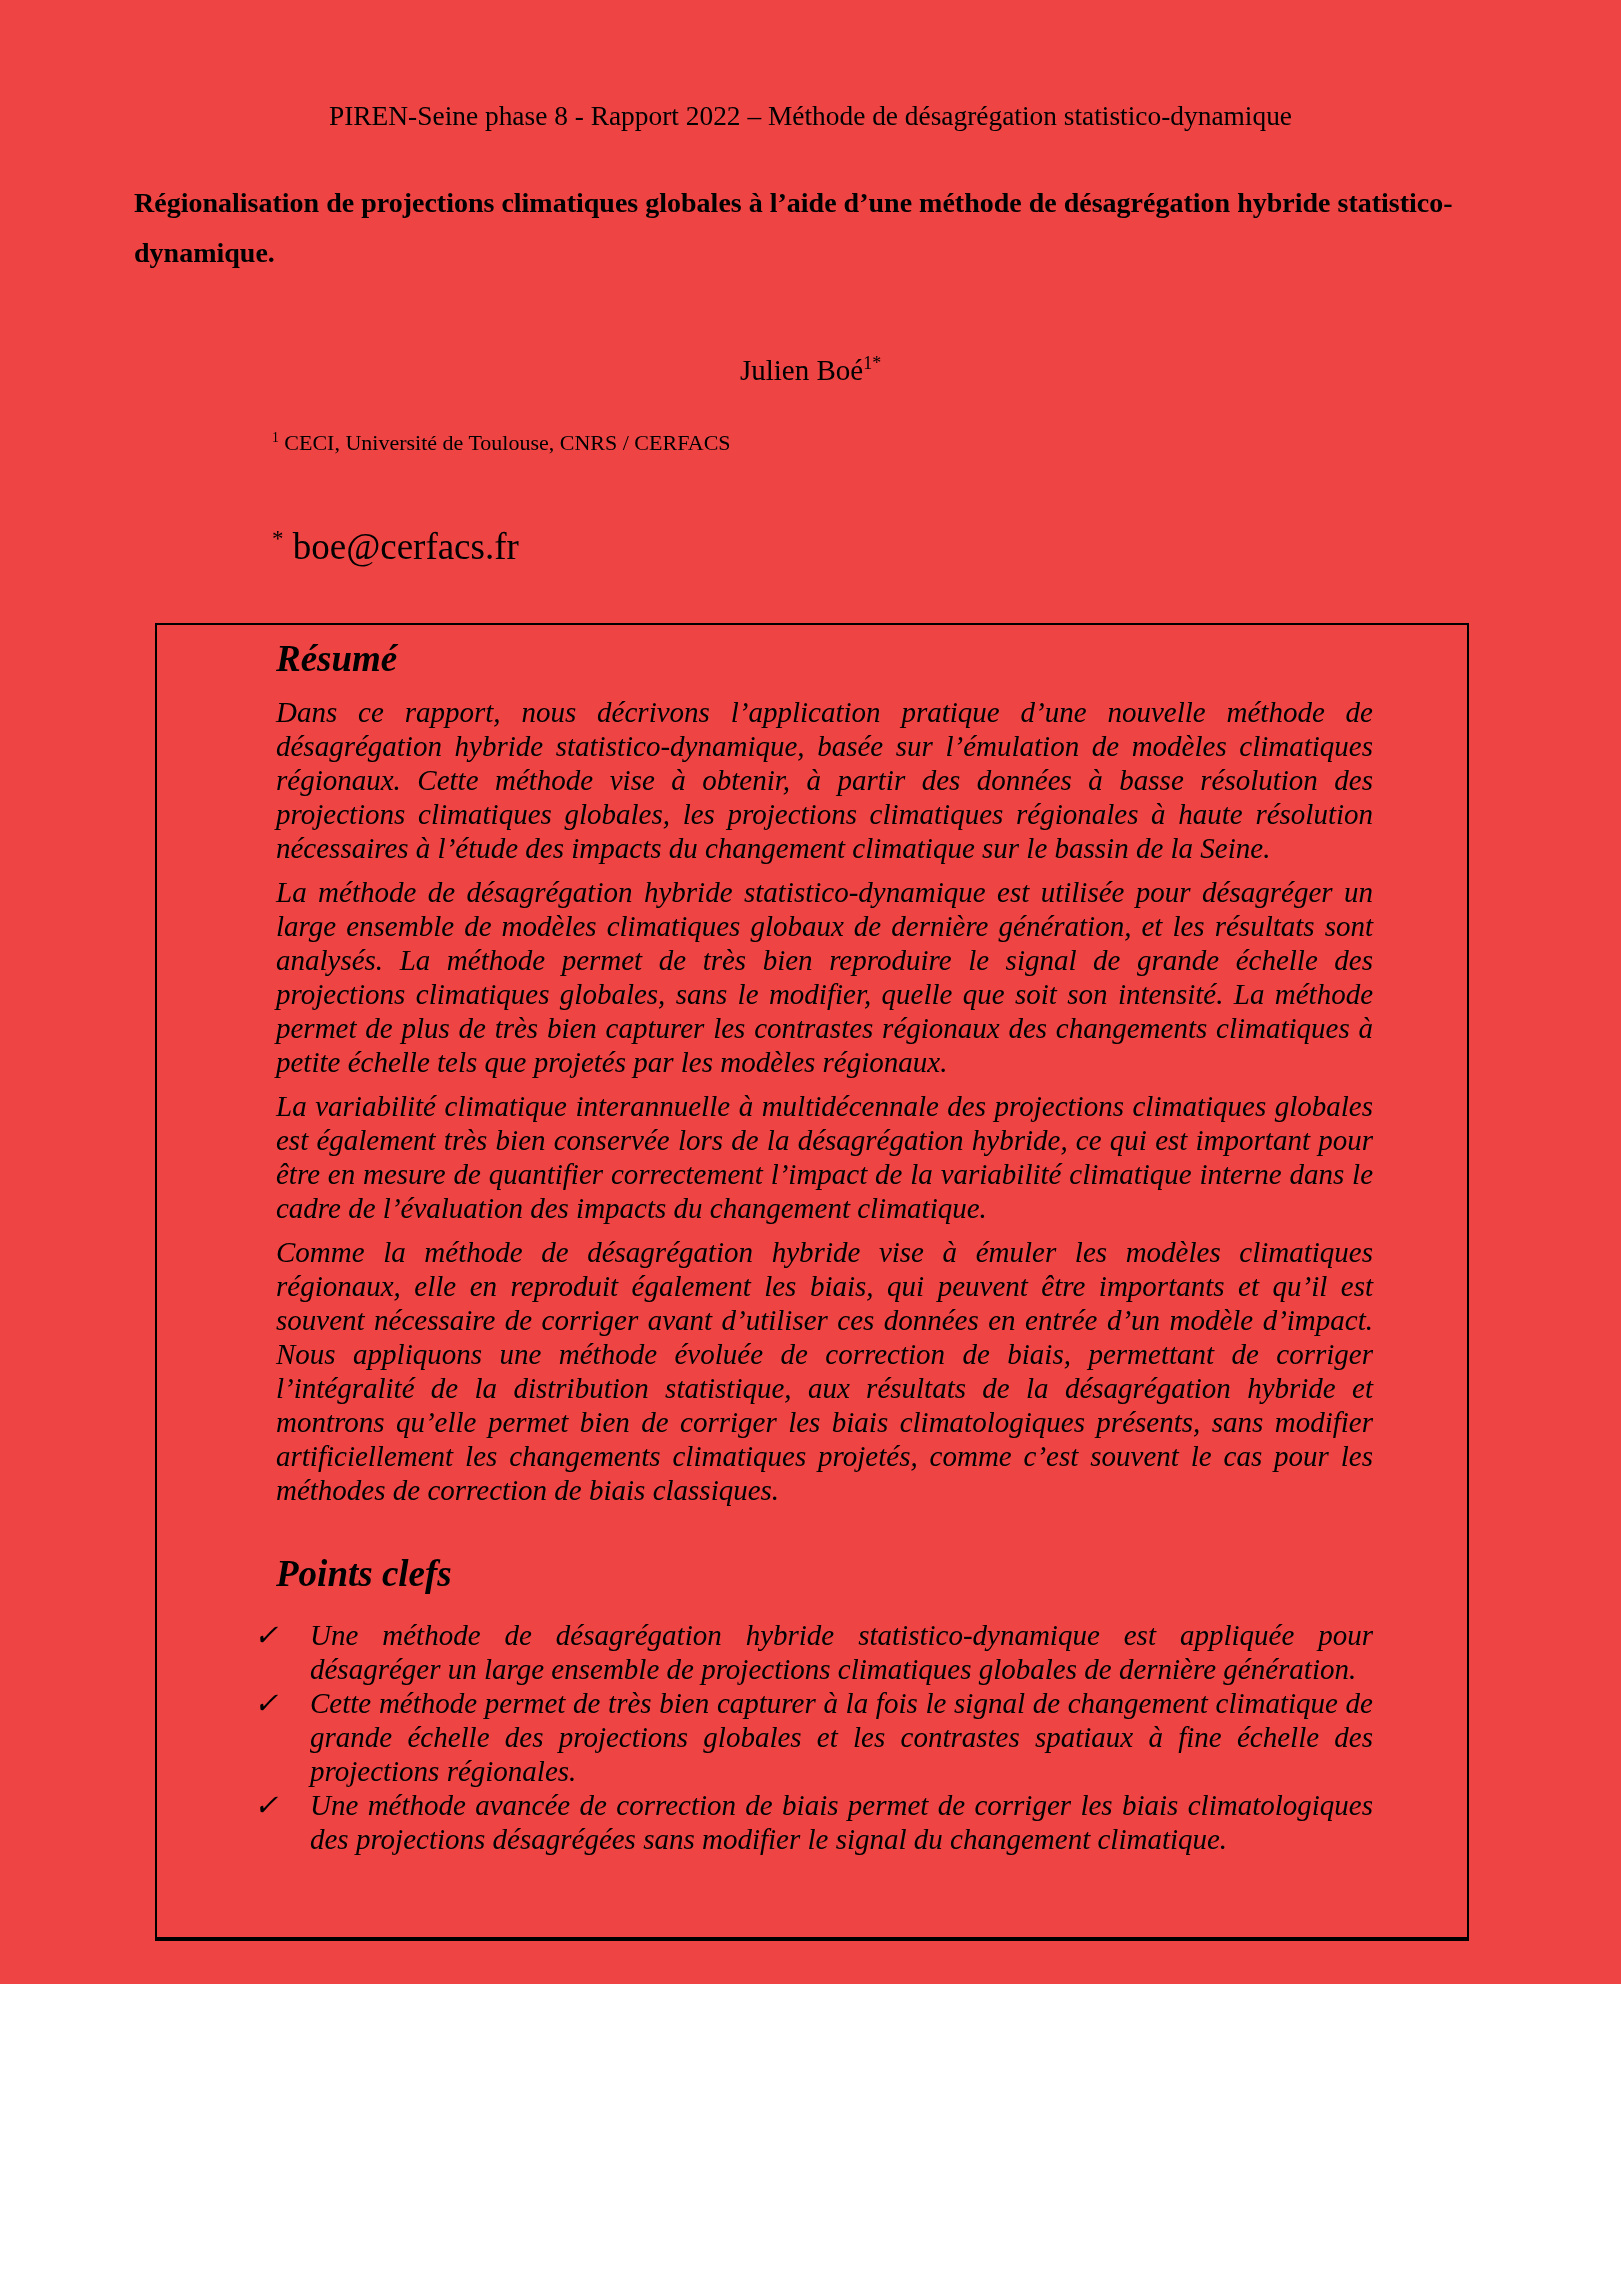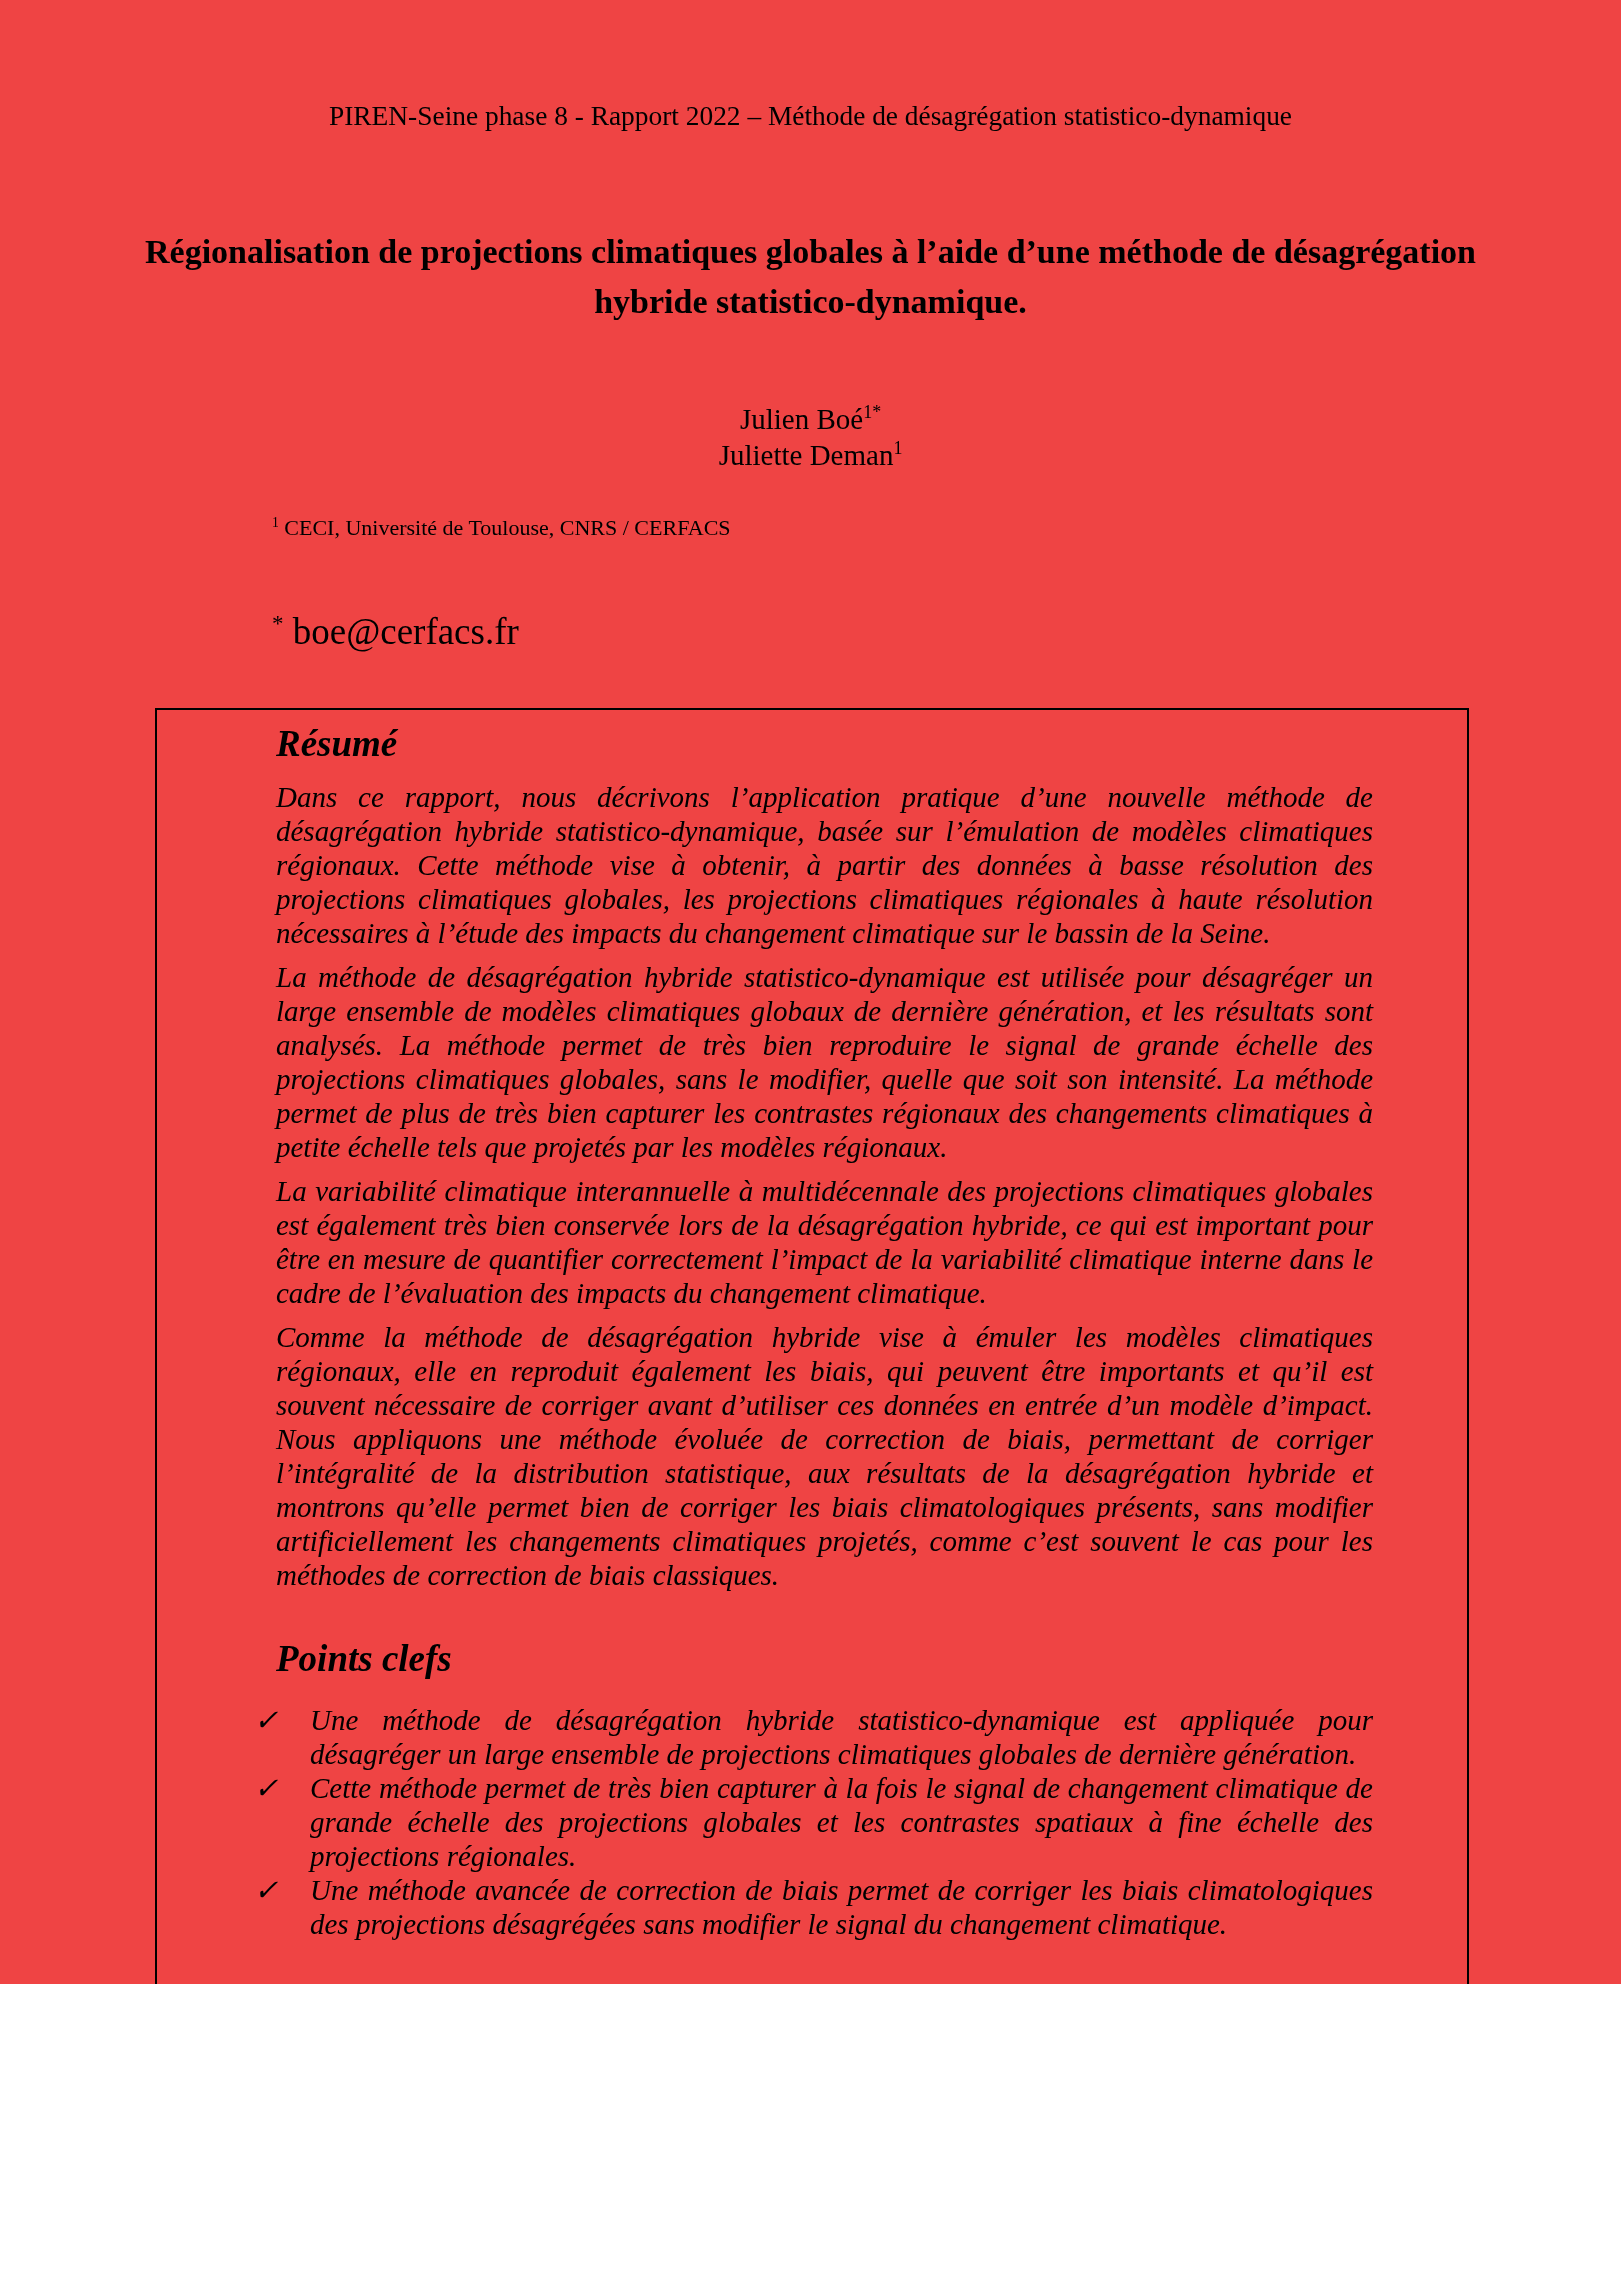--- a/index.html
+++ b/index.html
@@ -13,23 +13,23 @@
     overflow: hidden;
   }
   .running-header {
     padding-top: 100px;
     text-align: center;
     font-size: 27.4px;
     line-height: 32px;
   }
   .paper-title {
     width: 1353px;
-    margin: 95px auto 0 auto;
-    text-align: center;
-    font-size: 34px;
+    margin: 46px auto 0 auto;
+    text-align: left;
+    font-size: 28px;
     line-height: 50px;
     font-weight: bold;
   }
   .authors {
     margin-top: 74px;
     text-align: center;
     font-size: 29px;
     line-height: 36px;
   }
   sup {
@@ -106,21 +106,20 @@
 <body>
 
 <div class="page">
 
   <div class="running-header">PIREN-Seine phase 8 - Rapport 2022 – Méthode de désagrégation statistico-dynamique</div>
 
   <h1 class="paper-title">Régionalisation de projections climatiques globales à l’aide d’une méthode de désagrégation hybride statistico-dynamique.</h1>
 
   <div class="authors">
     <div><span>Julien Boé</span><sup>1*</sup></div>
-    <div><span>Juliette Deman</span><sup>1</sup></div>
   </div>
 
   <div class="affiliation"><sup>1</sup><span> CECI, Université de Toulouse, CNRS / CERFACS</span></div>
 
   <div class="contact"><sup>*</sup><span> boe@cerfacs.fr</span></div>
 
   <div class="abstract-box">
 
     <div class="abstract-heading">Résumé</div>
 

